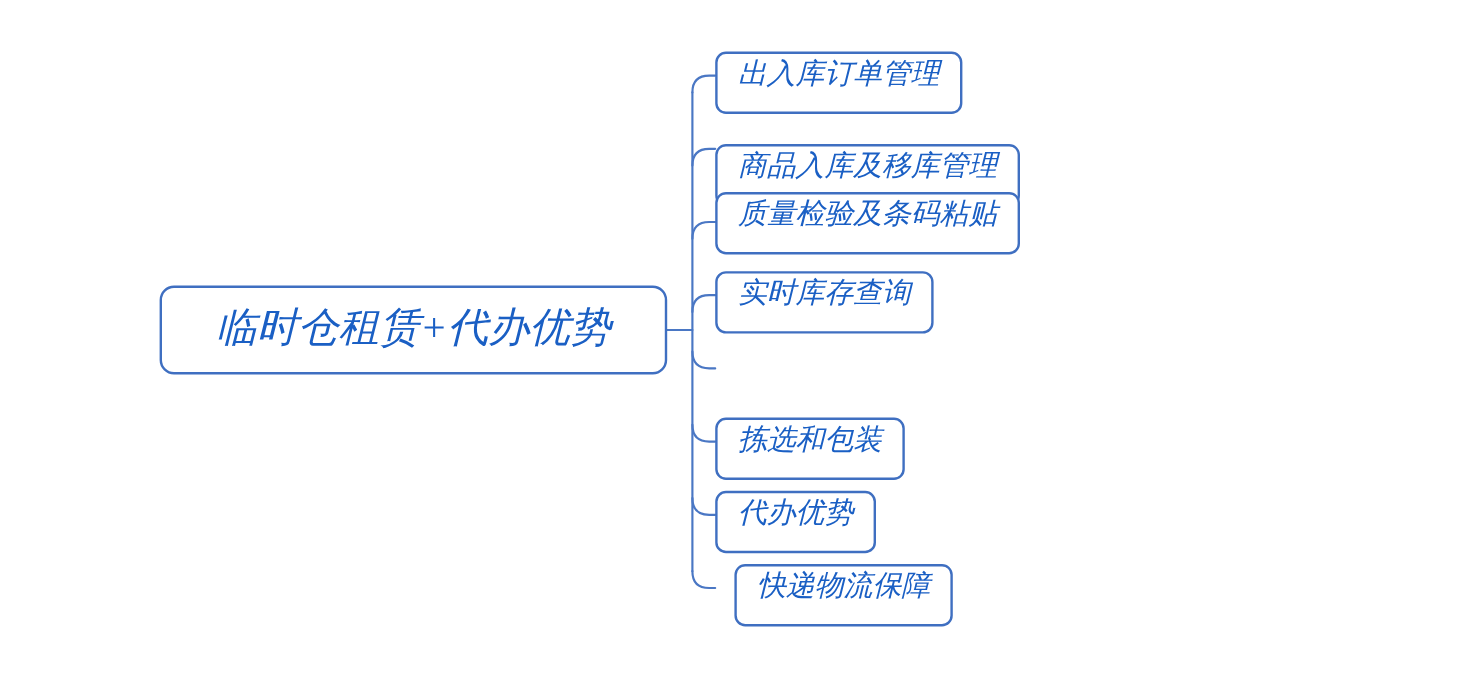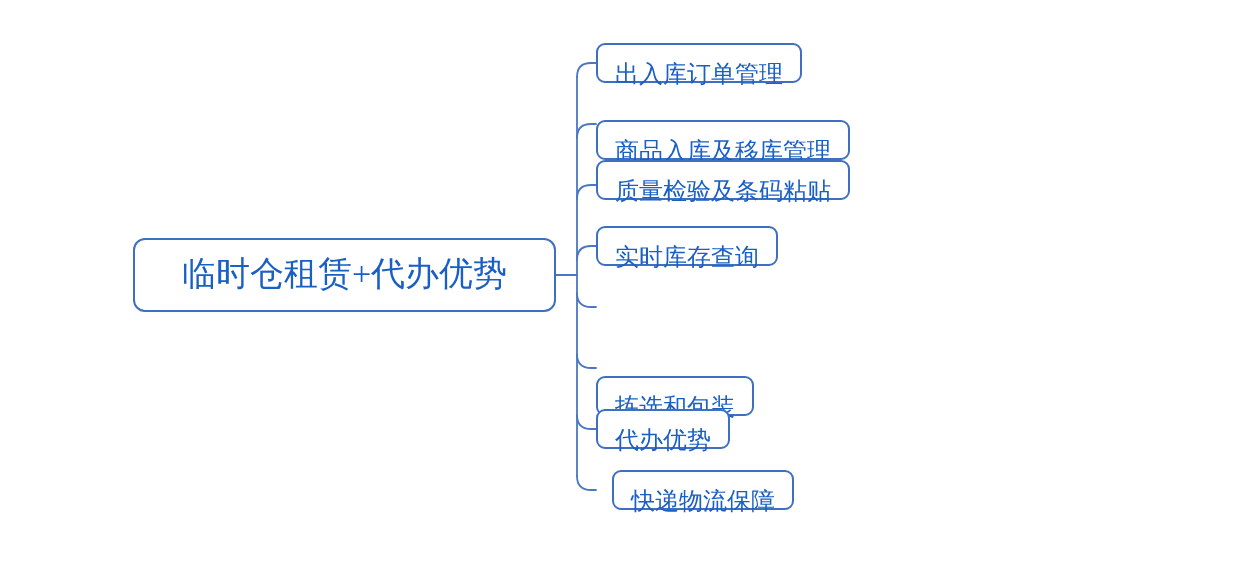--- a/index.html
+++ b/index.html
@@ -15,32 +15,32 @@
     position:absolute;
     box-sizing:border-box;
     border:2px solid var(--border,#3f6fc1);
     color:var(--text,#1a5fc4);
     background:#fff;
     white-space:nowrap;
   }
   .root-node{
     left:133px;top:238px;width:423px;height:74px;
     line-height:68px;text-align:center;
-    border-radius:12px;font-size:34px;
+    border-radius:12px;font-size:34px;font-style:italic;
   }
   .child-node{
-    left:596px;height:40px;line-height:35px;
-    padding:12px 17px;border-radius:9px;font-size:24px;
+    left:596px;height:52px;line-height:35px;
+    padding:0 17px;border-radius:9px;font-size:24px;font-style:italic;
   }
   .child-node.p0{top:43px;}
   .child-node.p1{top:120px;}
   .child-node.p2{top:160px;}
   .child-node.p3{top:226px;}
   .child-node.p4{top:287px;}
-  .child-node.p5{top:348px;margin-top:28px;}
+  .child-node.p5{top:348px;}
   .child-node.p6{top:409px;}
   .child-node.p7{top:470px;margin-left:16px;}
 </style>
 </head>
 <body>
 
 <div class="canvas" style="--line: #4a77c4; --border: #3f6fc1; --text: #1a5fc4; --bg: #ffffff;">
 
   <svg class="connectors" viewBox="0 0 1234 576" xmlns="http://www.w3.org/2000/svg">
     <g fill="none" stroke="var(--line,#4a77c4)" stroke-width="1.8" stroke-linecap="round">

